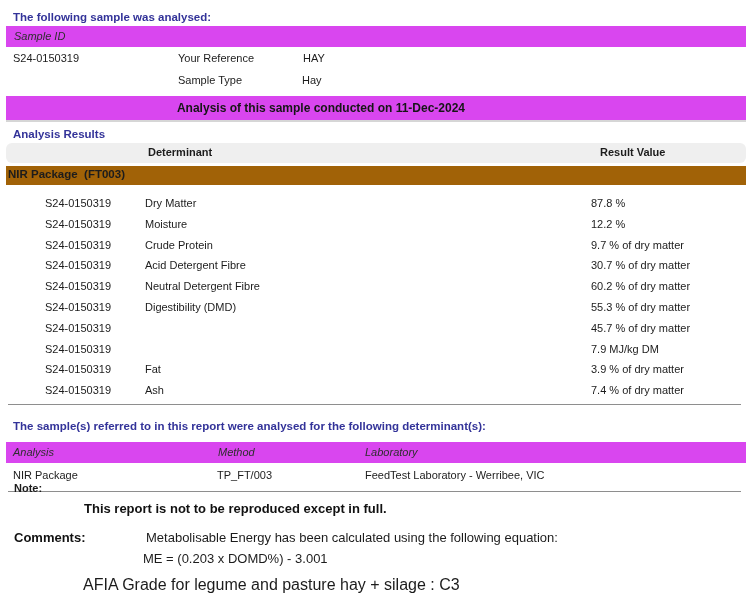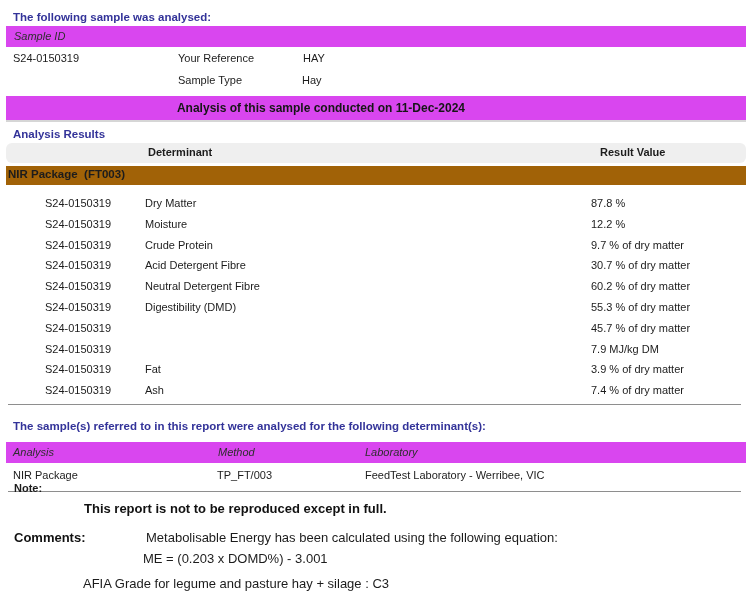--- a/index.html
+++ b/index.html
@@ -59,21 +59,21 @@
   #det-row .d-analysis{position:absolute;left:13px;}
   #det-row .d-method{position:absolute;left:217px;}
   #det-row .d-laboratory{position:absolute;left:365px;}
 
   #note-label{left:14px;top:482px;font-weight:bold;font-size:11px;}
   #note-text{left:84px;top:501px;font-weight:bold;font-size:13px;color:#111;}
 
   #comments-label{left:14px;top:530px;font-weight:bold;font-size:13px;color:#111;}
   #comment-line1{left:110px;top:530px;font-size:13px;margin-left:36px;}
   #comment-line2{left:123px;top:551px;font-size:13px;margin-left:20px;}
-  #comment-line3{left:83px;top:576px;font-size:13px;}
+  #comment-line3{left:83px;top:576px;font-size:16px;}
 </style>
 </head>
 <body>
 
 <div id="intro-heading" class="abs blue-heading">The following sample was analysed:</div>
 
 <div id="band-sample-id" class="band">
   <span class="italic">Sample ID</span>
 </div>
 

